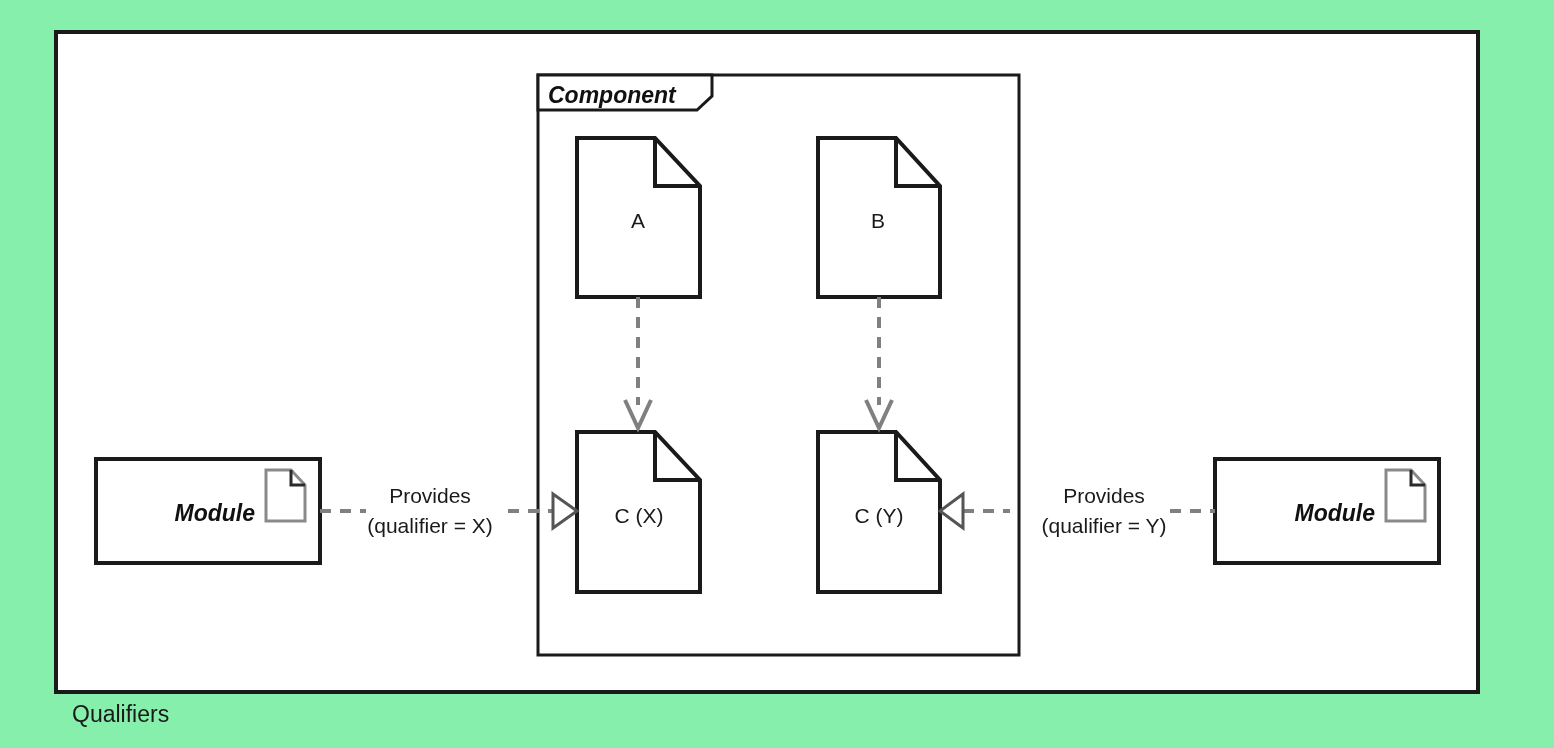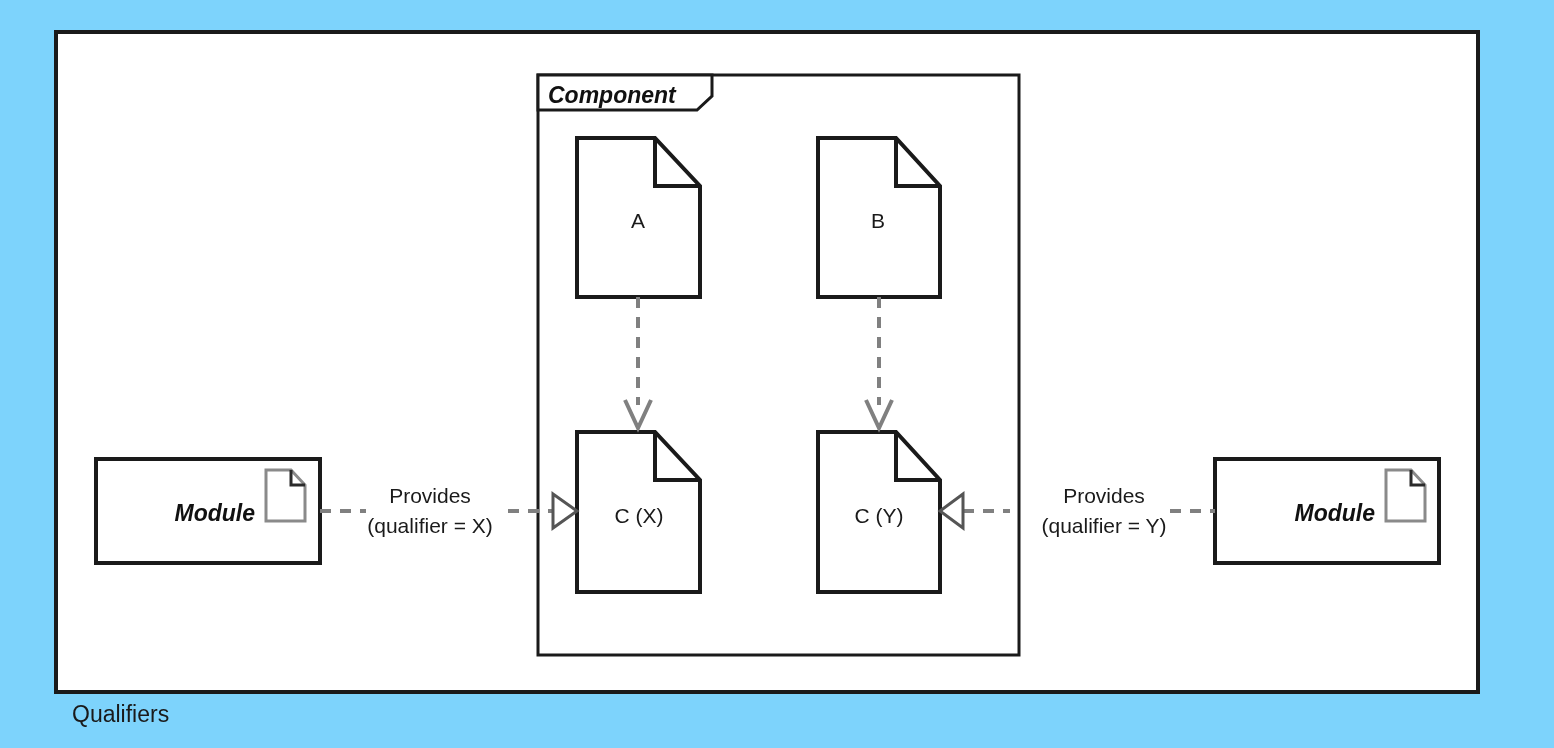--- a/index.html
+++ b/index.html
@@ -7,21 +7,21 @@
     padding: 0;
     background: #ffffff;
   }
   body {
     font-family: "Liberation Sans", sans-serif;
   }
   #canvas {
     position: relative;
     width: 1554px;
     height: 748px;
-    background: #7dd3fc;
+    background: #86efac;
     overflow: hidden;
   }
   #diagram-svg {
     position: absolute;
     left: 0;
     top: 0;
     width: 1554px;
     height: 748px;
   }
   .txt {

